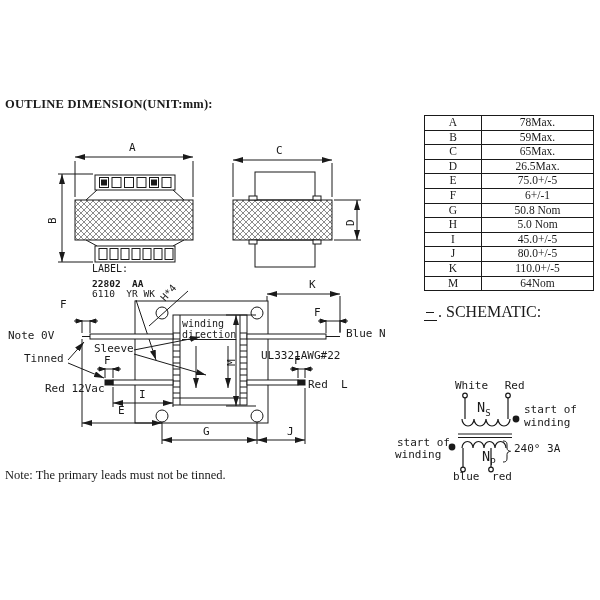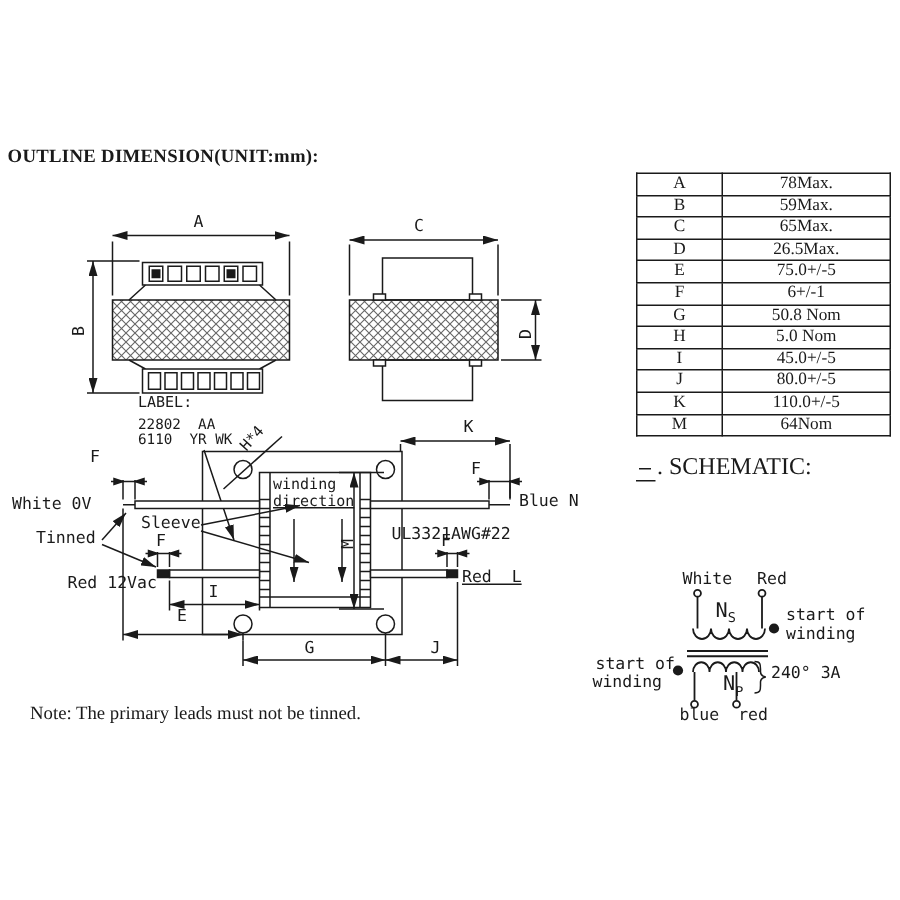--- a/index.html
+++ b/index.html
@@ -216,32 +216,32 @@
 </tbody>
     </table>
 
 <div class="lbl" style="left:129px;top:142px;">A</div>
 <div class="lbl rot90" style="left:47px;top:224px;">B</div>
 <div class="lbl mid" style="left:92px;top:264px;">LABEL:</div>
 
 <div class="lbl" style="left:276px;top:145px;">C</div>
 <div class="lbl rot90" style="left:345px;top:226px;">D</div>
 
-<div class="lbl sm" style="left:92px;top:279px;">22802  AA</div>
+<div class="lbl sm" style="left:92px;top:279px;font-weight:bold;">22802  AA</div>
 <div class="lbl sm" style="left:92px;top:289px;">6110  YR WK</div>
 <div class="lbl mid rot48" style="left:160px;top:288px;">H*4</div>
 <div class="lbl mid" style="left:182px;top:319px;">winding</div>
 <div class="lbl mid" style="left:182px;top:330px;text-decoration:underline;">direction</div>
-<div class="lbl" style="left:8px;top:330px;">White 0V</div>
+<div class="lbl" style="left:8px;top:330px;">Note 0V</div>
 <div class="lbl" style="left:24px;top:353px;text-align:right;">Tinned</div>
 <div class="lbl" style="left:3px;top:383px;padding-left:42px;">Red 12Vac</div>
 <div class="lbl" style="left:94px;top:343px;">Sleeve</div>
 <div class="lbl" style="left:346px;top:328px;">Blue N</div>
 <div class="lbl" style="left:261px;top:350px;">UL3321AWG#22</div>
-<div class="lbl" style="left:308px;top:379px;text-decoration:underline;">Red  L</div>
+<div class="lbl" style="left:308px;top:379px;">Red  L</div>
 <div class="lbl" style="left:60px;top:299px;">F</div>
 <div class="lbl" style="left:314px;top:307px;">F</div>
 <div class="lbl" style="left:104px;top:355px;">F</div>
 <div class="lbl" style="left:294px;top:355px;">F</div>
 <div class="lbl" style="left:139px;top:389px;">I</div>
 <div class="lbl" style="left:118px;top:405px;">E</div>
 <div class="lbl" style="left:203px;top:426px;">G</div>
 <div class="lbl" style="left:287px;top:426px;">J</div>
 <div class="lbl" style="left:309px;top:279px;">K</div>
 <div class="lbl rot90" style="left:226px;top:366px;">M</div>
@@ -257,15 +257,15 @@
 <div class="lbl wsp" style="left:455px;top:380px;">White Red</div>
 <div class="lbl nsym" style="left:477px;top:400px;"><span>N</span><sub>S</sub></div>
 <div class="lbl" style="left:524px;top:404px;">start of</div>
 <div class="lbl" style="left:524px;top:417px;">winding</div>
 <div class="lbl" style="left:397px;top:437px;">start of</div>
 <div class="lbl" style="left:395px;top:449px;">winding</div>
 <div class="lbl nsym" style="left:470px;top:449px;padding-left:12px;"><span>N</span><sub>P</sub></div>
 <div class="lbl" style="left:514px;top:443px;">240° 3A</div>
 <div class="lbl wsp2" style="left:453px;top:471px;">blue red</div>
 
-<div class="lbl serif note" style="left:20px;top:469px;">Note: The primary leads must not be tinned.</div>
+<div class="lbl serif note" style="left:5px;top:469px;">Note: The primary leads must not be tinned.</div>
 
 </div>
 
 </body></html>

